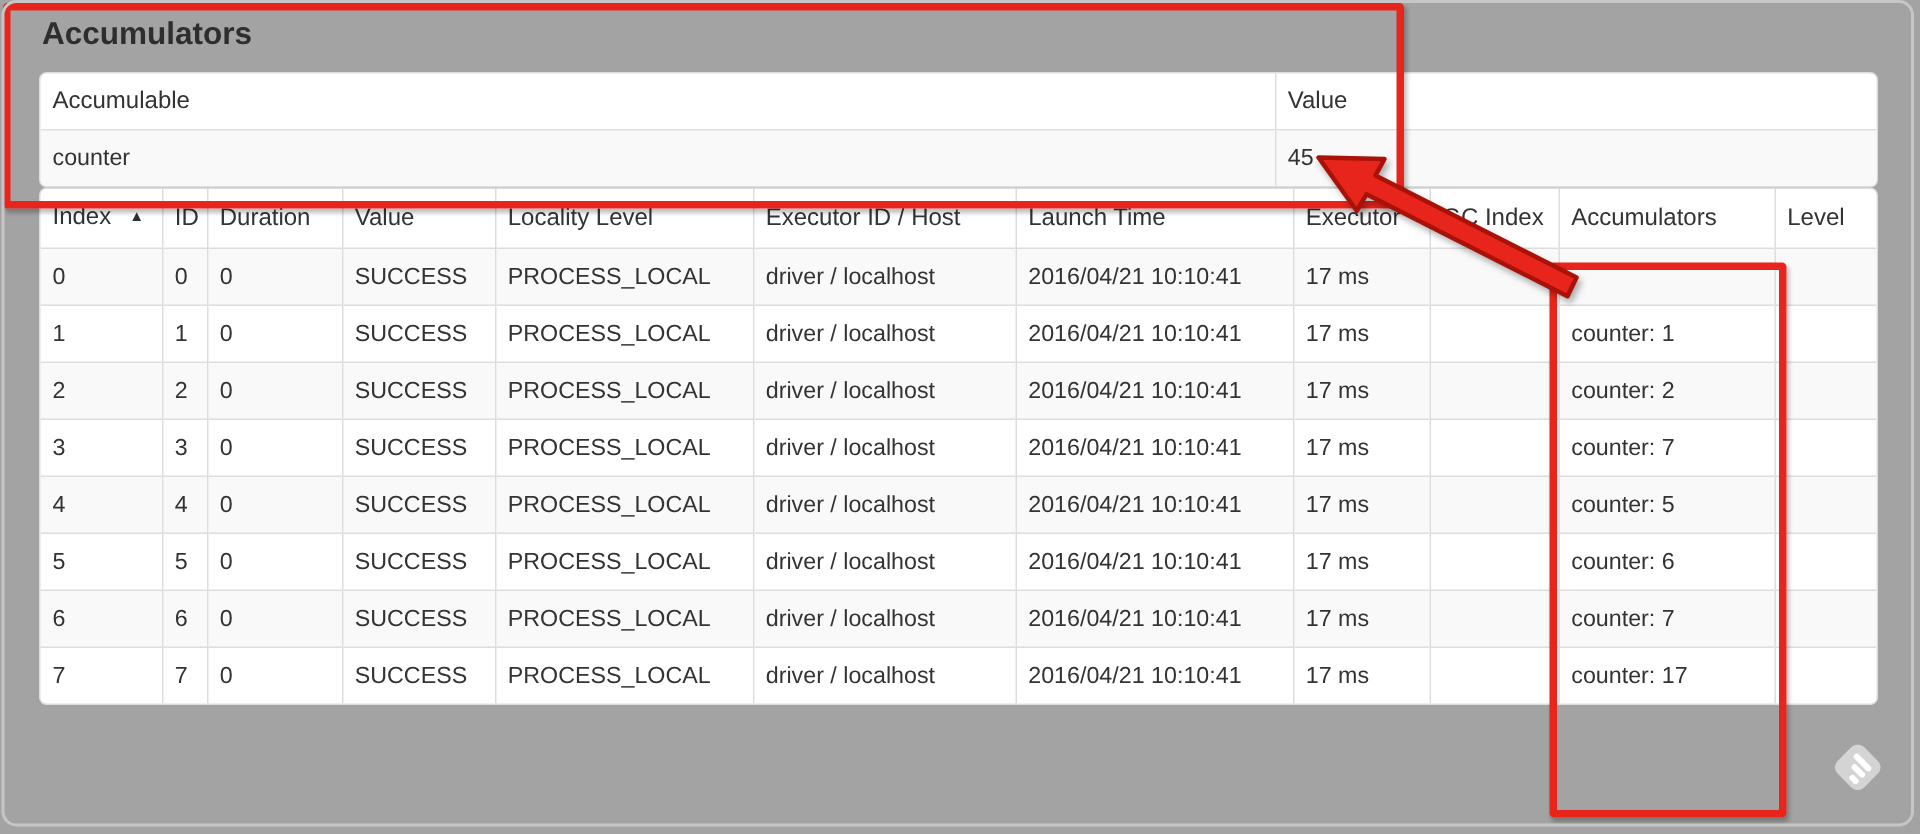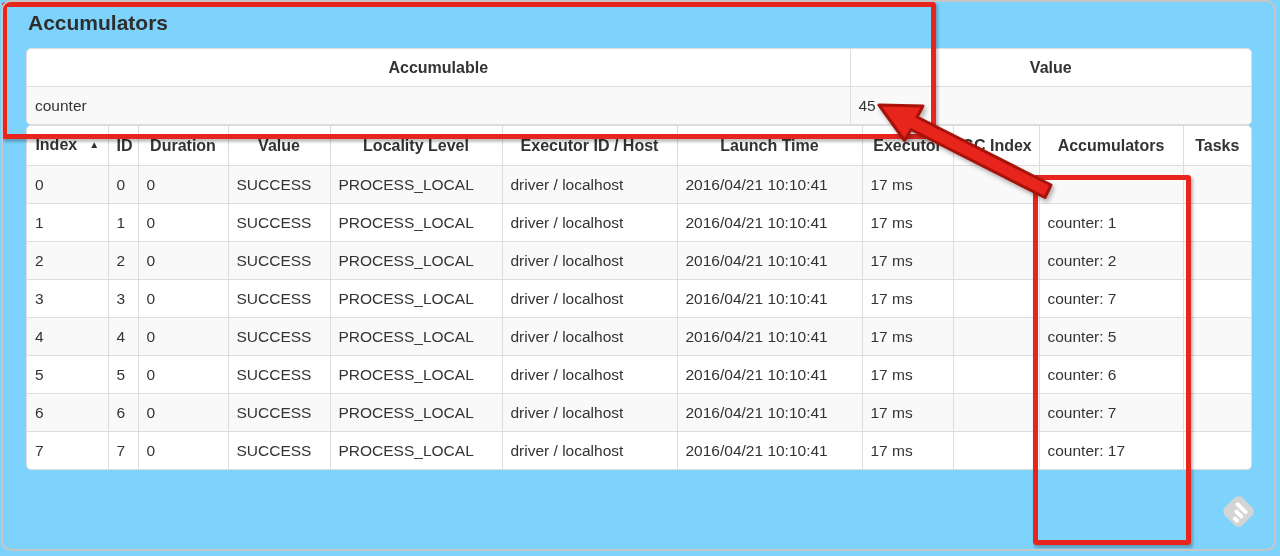--- a/index.html
+++ b/index.html
@@ -6,31 +6,31 @@
     --red:#e8251c;
     --red-dark:#a81208;
     --text:#333333;
     --tborder:#dddddd;
     --stripe:#f9f9f9;
     --frame:#c6c6c6;
   }
   *{box-sizing:border-box;}
   html,body{margin:0;padding:0;background:#ffffff;}
   body{font-family:"Liberation Sans","DejaVu Sans",sans-serif;color:var(--text);}
-  .stage{position:relative;width:1280px;height:556px;background:#7dd3fc;overflow:hidden;}
+  .stage{position:relative;width:1280px;height:556px;background:#a3a3a3;overflow:hidden;}
   .frame{position:absolute;left:1px;top:0;width:1275px;height:551px;border:2px solid var(--frame);border-radius:10px;pointer-events:none;}
 
   .content{position:absolute;left:26px;top:11px;width:1226px;}
   .section-title{font-size:21px;font-weight:bold;color:#2e2e2e;line-height:23px;margin:0 0 14px 2px;}
   .title-tasks{margin-top:28px;margin-bottom:16px;}
 
   .tbl-wrap{border:1px solid var(--tborder);border-radius:5px;overflow:hidden;background:#ffffff;width:1226px;}
   table{border-collapse:collapse;table-layout:fixed;width:1224px;font-size:15.5px;color:var(--text);}
   th,td{padding:8px;line-height:21px;text-align:left;vertical-align:middle;white-space:nowrap;overflow:hidden;}
-  th{font-weight:bold;font-size:16px;text-align:center;}
+  th{font-weight:normal;font-size:16px;}
   th+th,td+td{border-left:1px solid var(--tborder);}
   tbody td{border-top:1px solid var(--tborder);}
   tbody tr:nth-child(odd){background:var(--stripe);}
   .sort-icon{font-size:10px;margin-left:12px;position:relative;top:-2px;color:#2e2e2e;}
 
   
   .c-accumulable{width:823px;} .c-value{width:401px;}
   
   .c-index{width:81px;} .c-id{width:30px;} .c-attempt{width:90px;} .c-status{width:102px;}
   .c-locality{width:172px;} .c-executor{width:175px;} .c-launch{width:185px;} .c-duration{width:91px;}
@@ -103,21 +103,21 @@
             <th><span>Index</span><span class="sort-icon">▲</span></th>
             <th>ID</th>
             <th>Duration</th>
             <th>Value</th>
             <th>Locality Level</th>
             <th>Executor ID / Host</th>
             <th>Launch Time</th>
             <th>Executor</th>
             <th>GC Index</th>
             <th>Accumulators</th>
-            <th>Tasks</th>
+            <th>Level</th>
           </tr>
         </thead>
         <tbody>
           <tr>
             <td>0</td>
             <td>0</td>
             <td>0</td>
             <td>SUCCESS</td>
             <td>PROCESS_LOCAL</td>
             <td>driver / localhost</td>

